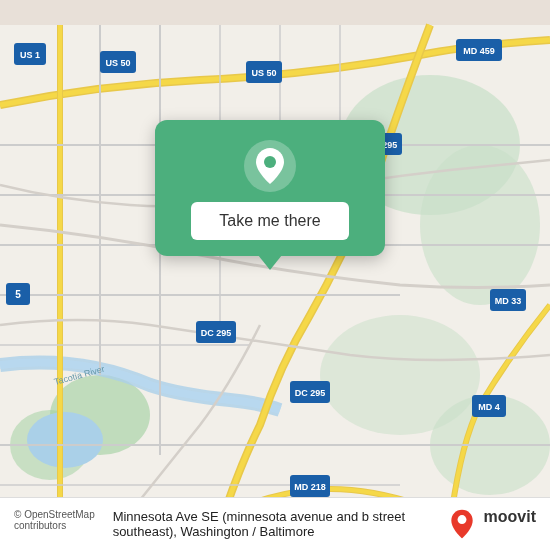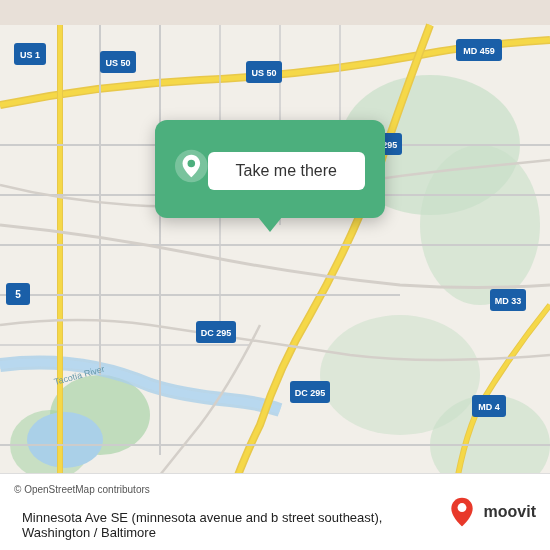--- a/index.html
+++ b/index.html
@@ -31,21 +31,21 @@
 
     
     .popup-card {
       position: absolute;
       top: 120px;
       left: 155px;
       width: 230px;
       background: #4caf7d;
       border-radius: 12px;
       display: flex;
-      flex-direction: row;
+      flex-direction: column;
       align-items: center;
       padding: 20px 20px 16px 20px;
       box-shadow: 0 4px 16px rgba(0,0,0,0.25);
       z-index: 10;
     }
 
     .popup-card::after {
       content: '';
       position: absolute;
       bottom: -14px;
@@ -86,40 +86,40 @@
       padding: 10px 14px 10px 14px;
       display: flex;
       align-items: center;
       justify-content: space-between;
       border-top: 1px solid #ddd;
       z-index: 10;
     }
 
     .bottom-left {
       display: flex;
-      flex-direction: column;
-      gap: 15px;
+      flex-direction: row;
+      gap: 3px;
       max-width: 420px;
     }
 
     .osm-credit {
       font-size: 10px;
       color: #555;
     }
 
     .location-title {
       font-size: 13px;
       color: #222;
       font-weight: normal;
       margin-left: 8px;
     }
 
     .moovit-logo {
       display: flex;
-      align-items: center;
+      align-items: flex-start;
       gap: 8px;
       flex-shrink: 0;
     }
 
     .moovit-pin {
       width: 28px;
       height: 32px;
     }
 
     .moovit-text {

